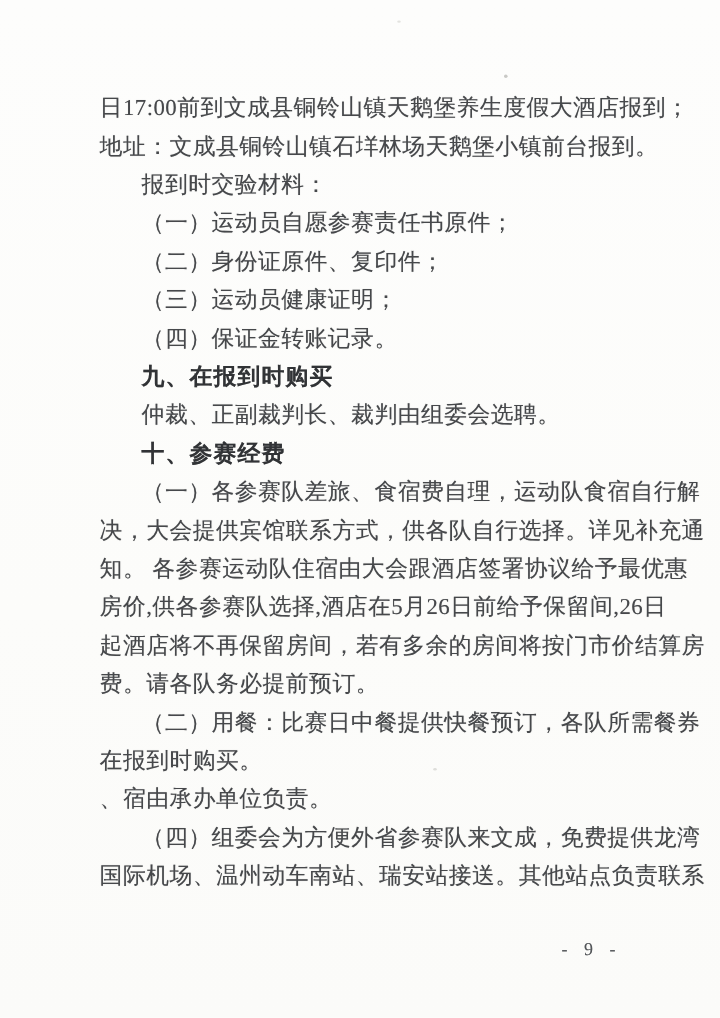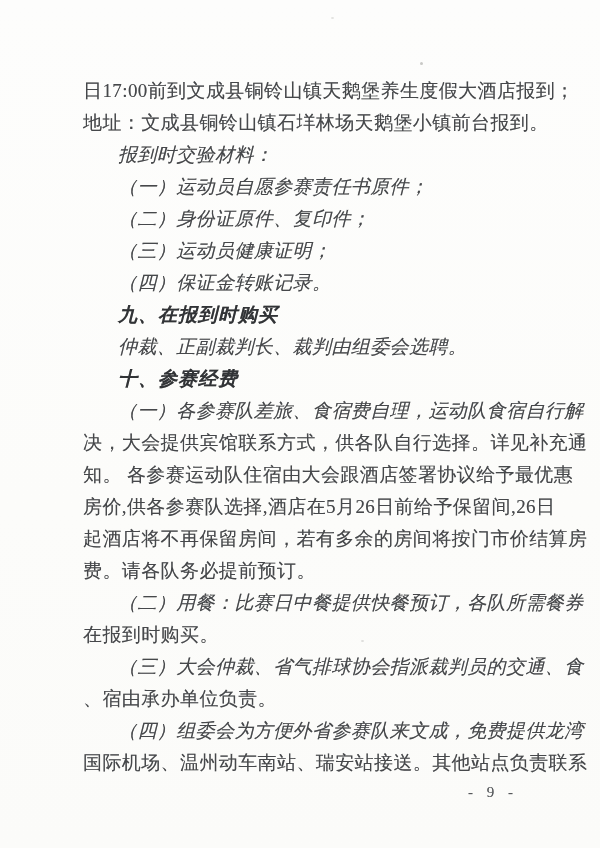--- a/index.html
+++ b/index.html
@@ -29,21 +29,20 @@
     letter-spacing: 0.4px;
     text-shadow: 0 0 0.6px rgba(110,110,110,0.55);
   }
   .line {
     height: 32px;
     line-height: 32px;
     white-space: nowrap;
   }
   .indent {
     padding-left: 35px;
-    font-style: italic;
   }
   .heading {
     font-family: "Liberation Sans", "DejaVu Sans", sans-serif;
     font-weight: 700;
     color: #313336;
     letter-spacing: 1px;
     text-shadow: 0 0 0.5px rgba(60,60,60,0.5);
   }
   .page-number {
     position: absolute;
@@ -80,21 +79,20 @@
     <div class="line indent">仲裁、正副裁判长、裁判由组委会选聘。</div>
     <div class="line indent heading">十、参赛经费</div>
     <div class="line indent">（一）各参赛队差旅、食宿费自理，运动队食宿自行解</div>
     <div class="line">决，大会提供宾馆联系方式，供各队自行选择。详见补充通</div>
     <div class="line">知。 各参赛运动队住宿由大会跟酒店签署协议给予最优惠</div>
     <div class="line">房价,供各参赛队选择,酒店在5月26日前给予保留间,26日</div>
     <div class="line">起酒店将不再保留房间，若有多余的房间将按门市价结算房</div>
     <div class="line">费。请各队务必提前预订。</div>
     <div class="line indent">（二）用餐：比赛日中餐提供快餐预订，各队所需餐券</div>
     <div class="line">在报到时购买。</div>
-    <div class="line indent">（三）大会仲裁、省气排球协会指派裁判员的交通、食</div>
     <div class="line">、宿由承办单位负责。</div>
     <div class="line indent">（四）组委会为方便外省参赛队来文成，免费提供龙湾</div>
     <div class="line">国际机场、温州动车南站、瑞安站接送。其他站点负责联系</div>
   </div>
 
   <div class="page-number">- 9 -</div>
 
   <div class="speck speck-1"></div>
   <div class="speck speck-2"></div>
   <div class="speck speck-3"></div>

